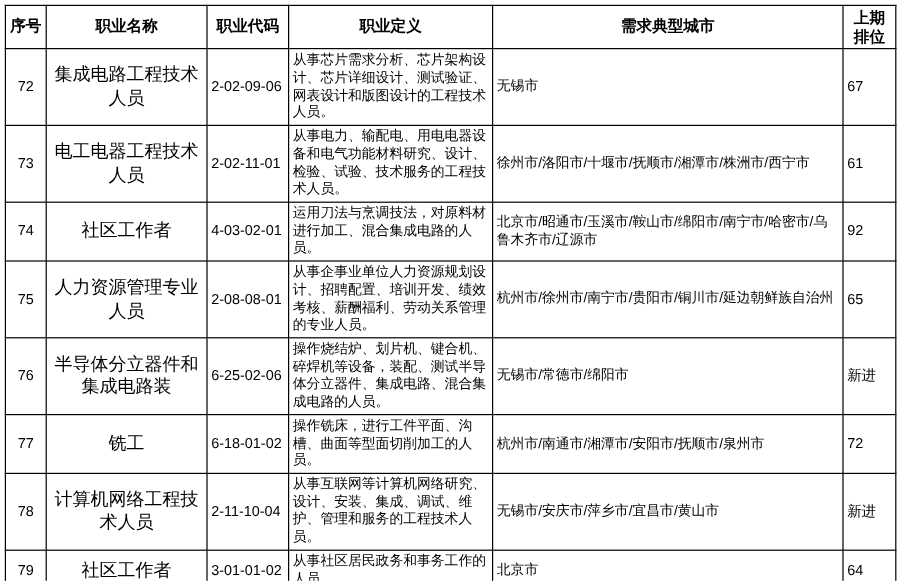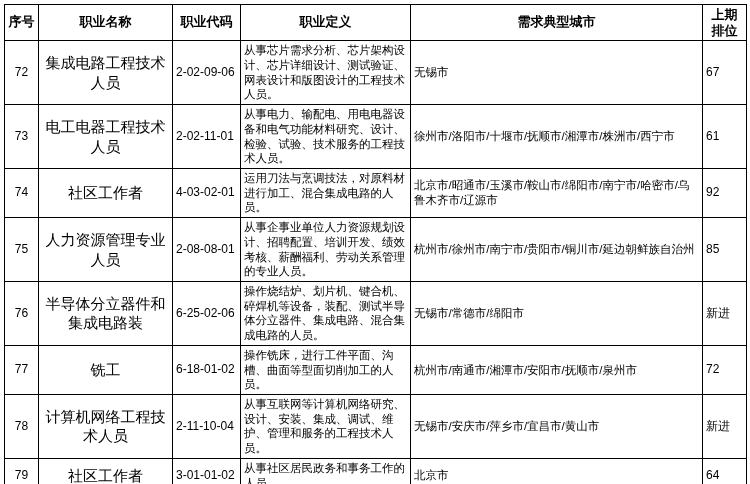--- a/index.html
+++ b/index.html
@@ -128,21 +128,21 @@
           <td class="def">运用刀法与烹调技法，对原料材进行加工、混合集成电路的人员。</td>
           <td class="city">北京市/昭通市/玉溪市/鞍山市/绵阳市/南宁市/哈密市/乌鲁木齐市/辽源市</td>
           <td class="rank">92</td>
         </tr>
         <tr>
           <td class="seq">75</td>
           <td class="name">人力资源管理专业人员</td>
           <td class="code">2-08-08-01</td>
           <td class="def">从事企事业单位人力资源规划设计、招聘配置、培训开发、绩效考核、薪酬福利、劳动关系管理的专业人员。</td>
           <td class="city">杭州市/徐州市/南宁市/贵阳市/铜川市/延边朝鲜族自治州</td>
-          <td class="rank">85</td>
+          <td class="rank">65</td>
         </tr>
         <tr>
           <td class="seq">76</td>
           <td class="name">半导体分立器件和集成电路装</td>
           <td class="code">6-25-02-06</td>
           <td class="def">操作烧结炉、划片机、键合机、碎焊机等设备，装配、测试半导体分立器件、集成电路、混合集成电路的人员。</td>
           <td class="city">无锡市/常德市/绵阳市</td>
           <td class="rank">新进</td>
         </tr>
         <tr>

